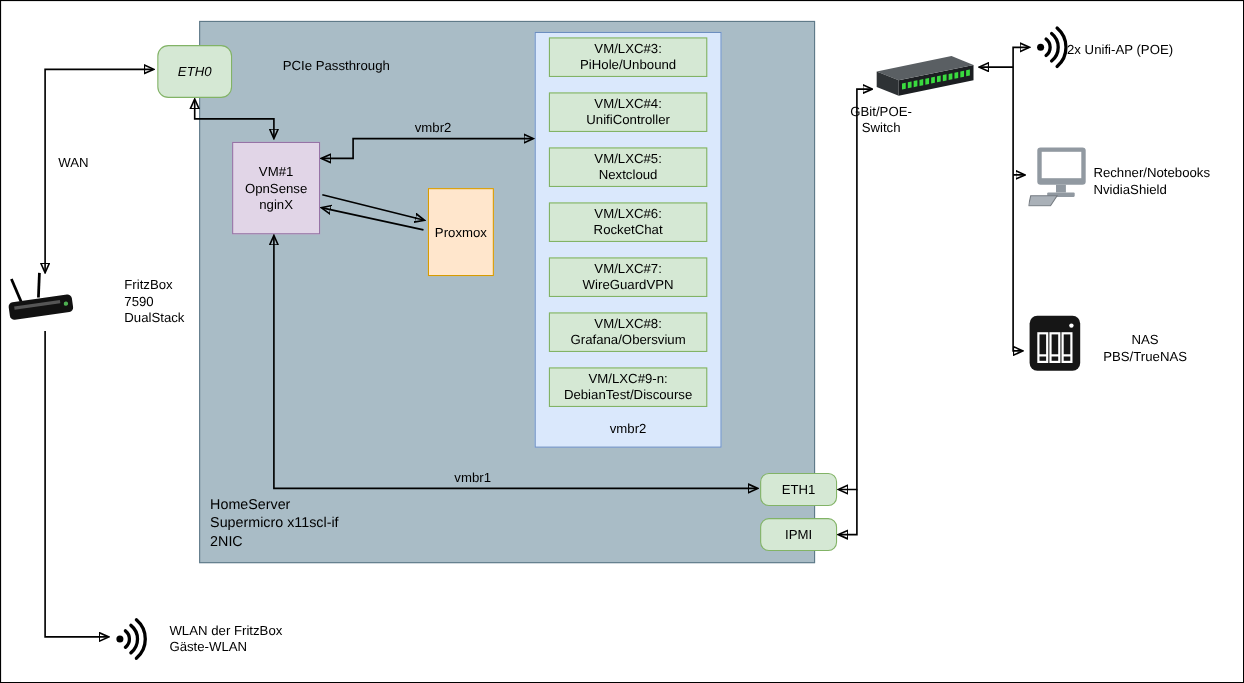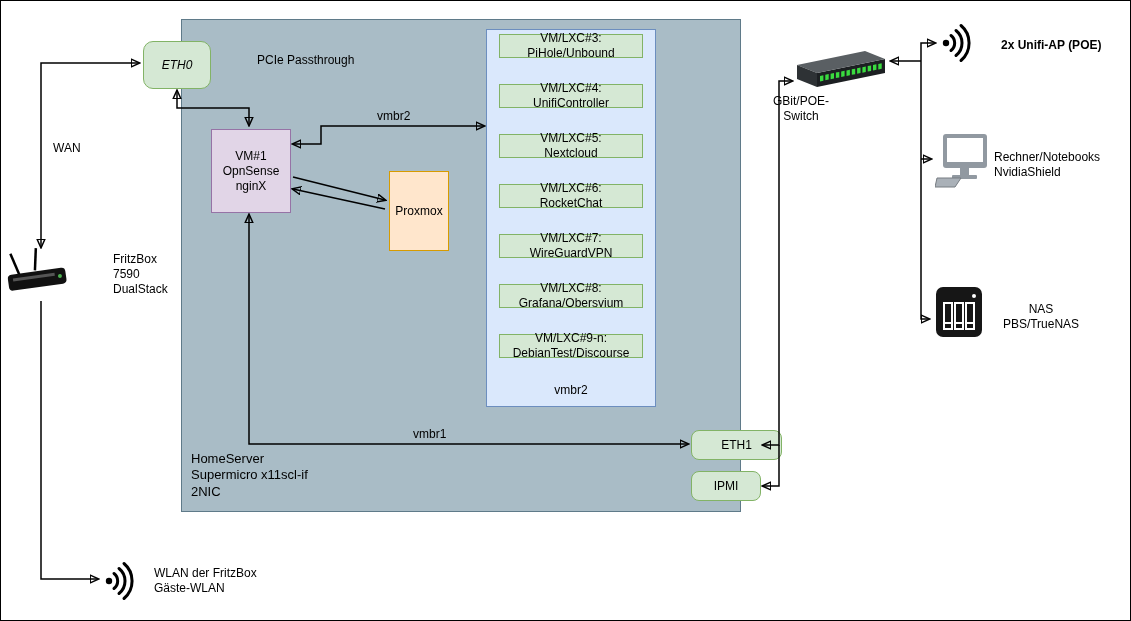--- a/index.html
+++ b/index.html
@@ -30,39 +30,39 @@
   .icon svg { width:100%; height:100%; display:block; }
 
   #server-box { position:absolute; left:180px; top:18px; width:560px; height:493px;
     background:#a9bcc6; border:1px solid #5f7a89; z-index:1; box-sizing:border-box; }
   #server-label { left:190px; top:450px; font-size:13px; }
 
   #group-box { position:absolute; left:485px; top:28px; width:170px; height:378px;
     background:#dae8fc; border:1px solid #6c8ebf; z-index:2; box-sizing:border-box; }
   #group-caption { left:485px; top:382px; width:170px; text-align:center; }
 
-  .vm-item { left:498px; width:144px; height:24px; z-index:3; }
+  .vm-item { left:498px; width:144px; height:36px; z-index:3; }
   #vm3 { top:33px; }  #vm4 { top:83px; }  #vm5 { top:133px; }
   #vm6 { top:183px; } #vm7 { top:233px;text-align:center; } #vm8 { top:283px; }
   #vm9 { top:333px; }
 
   #eth0 { left:142px; top:40px;  width:68px; height:48px;font-style:italic; }
-  #eth1 { left:690px; top:429px; width:91px; height:30px; border-radius:8px; }
+  #eth1 { left:690px; top:429px; width:70px; height:30px; border-radius:8px; }
   #ipmi { left:690px; top:470px; width:70px; height:30px; border-radius:8px; }
   #vm1  { left:210px; top:128px; width:80px; height:84px; }
   #proxmox { left:388px; top:170px; width:60px; height:80px; }
 
   #wan-lbl   { left:52px;  top:140px; }
   #pcie-lbl  { left:256px; top:52px; }
   #vmbr2-edge-lbl { left:376px; top:108px; }
   #vmbr1-lbl { left:412px; top:426px; }
   #fritzbox-lbl { left:64px; top:251px;margin-left:48px; }
   #wlan-lbl  { left:153px; top:565px; }
   #switch-lbl { left:758px; top:93px; width:84px; text-align:center; }
-  #ap-lbl    { left:1000px; top:37px;font-weight:bold; }
+  #ap-lbl    { left:969px; top:37px; }
   #clients-lbl { left:993px; top:149px; }
   #nas-lbl   { left:983px; top:301px; width:114px; text-align:center; }
 
   #fritzbox-icon { left:6px;   top:244px; width:64px; height:56px; }
   #wlan-icon     { left:101px; top:560px; width:40px; height:40px; }
   #switch-icon   { left:792px; top:44px;  width:94px; height:50px; }
   #ap-icon       { left:938px; top:22px;  width:40px; height:40px; }
   #monitor-icon  { left:934px; top:131px; width:54px; height:56px; }
   #nas-icon      { left:932px; top:282px; width:52px; height:58px; }
 

